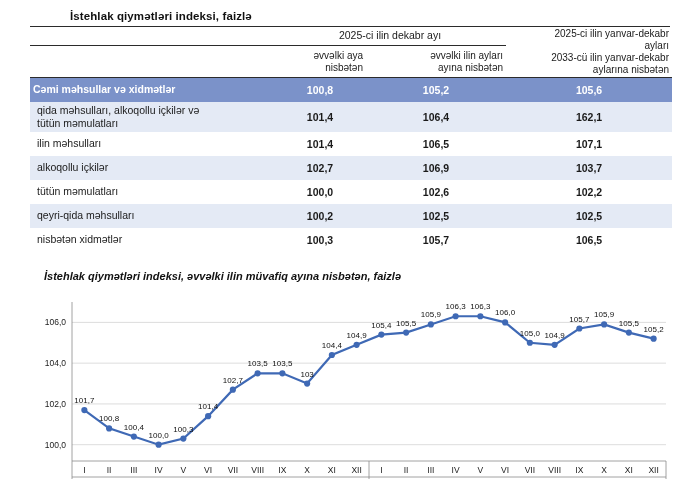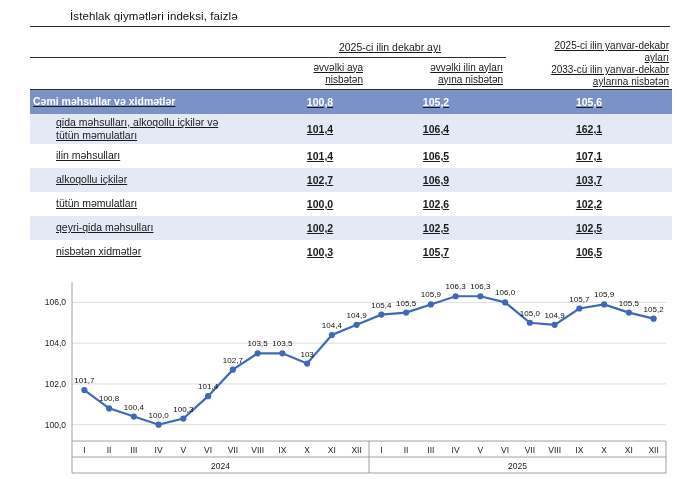--- a/index.html
+++ b/index.html
@@ -19,40 +19,39 @@
     position: relative;
     width: 677px;
     height: 479px;
     box-sizing: border-box;
     padding: 8px 14px 0 14px;
   }
 
   
   .doc-title {
     font-size: 11.5px;
-    font-weight: normal;
+    font-weight: bold;
     color: #111;
     margin: 2px 0 4px 16px;
     letter-spacing: 0.1px;
     padding-left: 40px;
   }
   .title-rule {
     border-bottom: 1.2px solid #2b2b2b;
     margin: 0 2px 0 16px;
     width: 640px;
   }
 
   
   table.cpi {
     border-collapse: collapse;
     width: 642px;
-    margin: 12px 0 0 16px;
+    margin: 0 0 0 16px;
     table-layout: fixed;
     font-size: 10.5px;
-    text-decoration: underline;
   }
   table.cpi td, table.cpi th {
     padding: 1px 3px;
     vertical-align: middle;
   }
   .hdr-group {
     text-align: center;
     font-size: 10.5px;
     font-weight: normal;
     border-bottom: 1px solid #2b2b2b;
@@ -77,21 +76,21 @@
     color: #ffffff;
   }
   .row-total td { color: #ffffff; }
   .row-alt { background: #e4eaf5; }
   .row-plain { background: #ffffff; }
   .lbl {
     text-align: left;
     padding-left: 4px;
     line-height: 1.22;
   }
-  .lbl.indent { padding-left: 26px; }
+  .lbl.indent { padding-left: 7px; }
   .num {
     text-align: center;
     font-weight: bold;
   }
   .row-h { height: 24px; }
   .row-h2 { height: 30px; }
 
   
   .chart-title {
     font-size: 11px;
@@ -202,20 +201,21 @@
       </tr>
       <tr class="row-plain row-h">
         <td class="lbl indent">nisbətən xidmətlər</td>
         <td class="num">100,3</td>
         <td class="num">105,7</td>
         <td class="num">106,5</td>
       </tr>
     </tbody>
   </table>
 
+  <div class="chart-title">İstehlak qiymətləri indeksi, əvvəlki ilin müvafiq ayına nisbətən, faizlə</div>
 
   <div class="chart-wrap">
     <svg class="chart-svg" id="cpi-chart" width="648" height="215" viewBox="0 0 648 215">
         <line x1="44" y1="160.69230769230774" x2="638" y2="160.69230769230774" class="gridline"></line>
         <text x="38" y="163.69230769230774" text-anchor="end" class="tick-label">100,0</text>
         <line x1="44" y1="119.92307692307696" x2="638" y2="119.92307692307696" class="gridline"></line>
         <text x="38" y="122.92307692307696" text-anchor="end" class="tick-label">102,0</text>
         <line x1="44" y1="79.15384615384619" x2="638" y2="79.15384615384619" class="gridline"></line>
         <text x="38" y="82.15384615384619" text-anchor="end" class="tick-label">104,0</text>
         <line x1="44" y1="38.38461538461539" x2="638" y2="38.38461538461539" class="gridline"></line>

